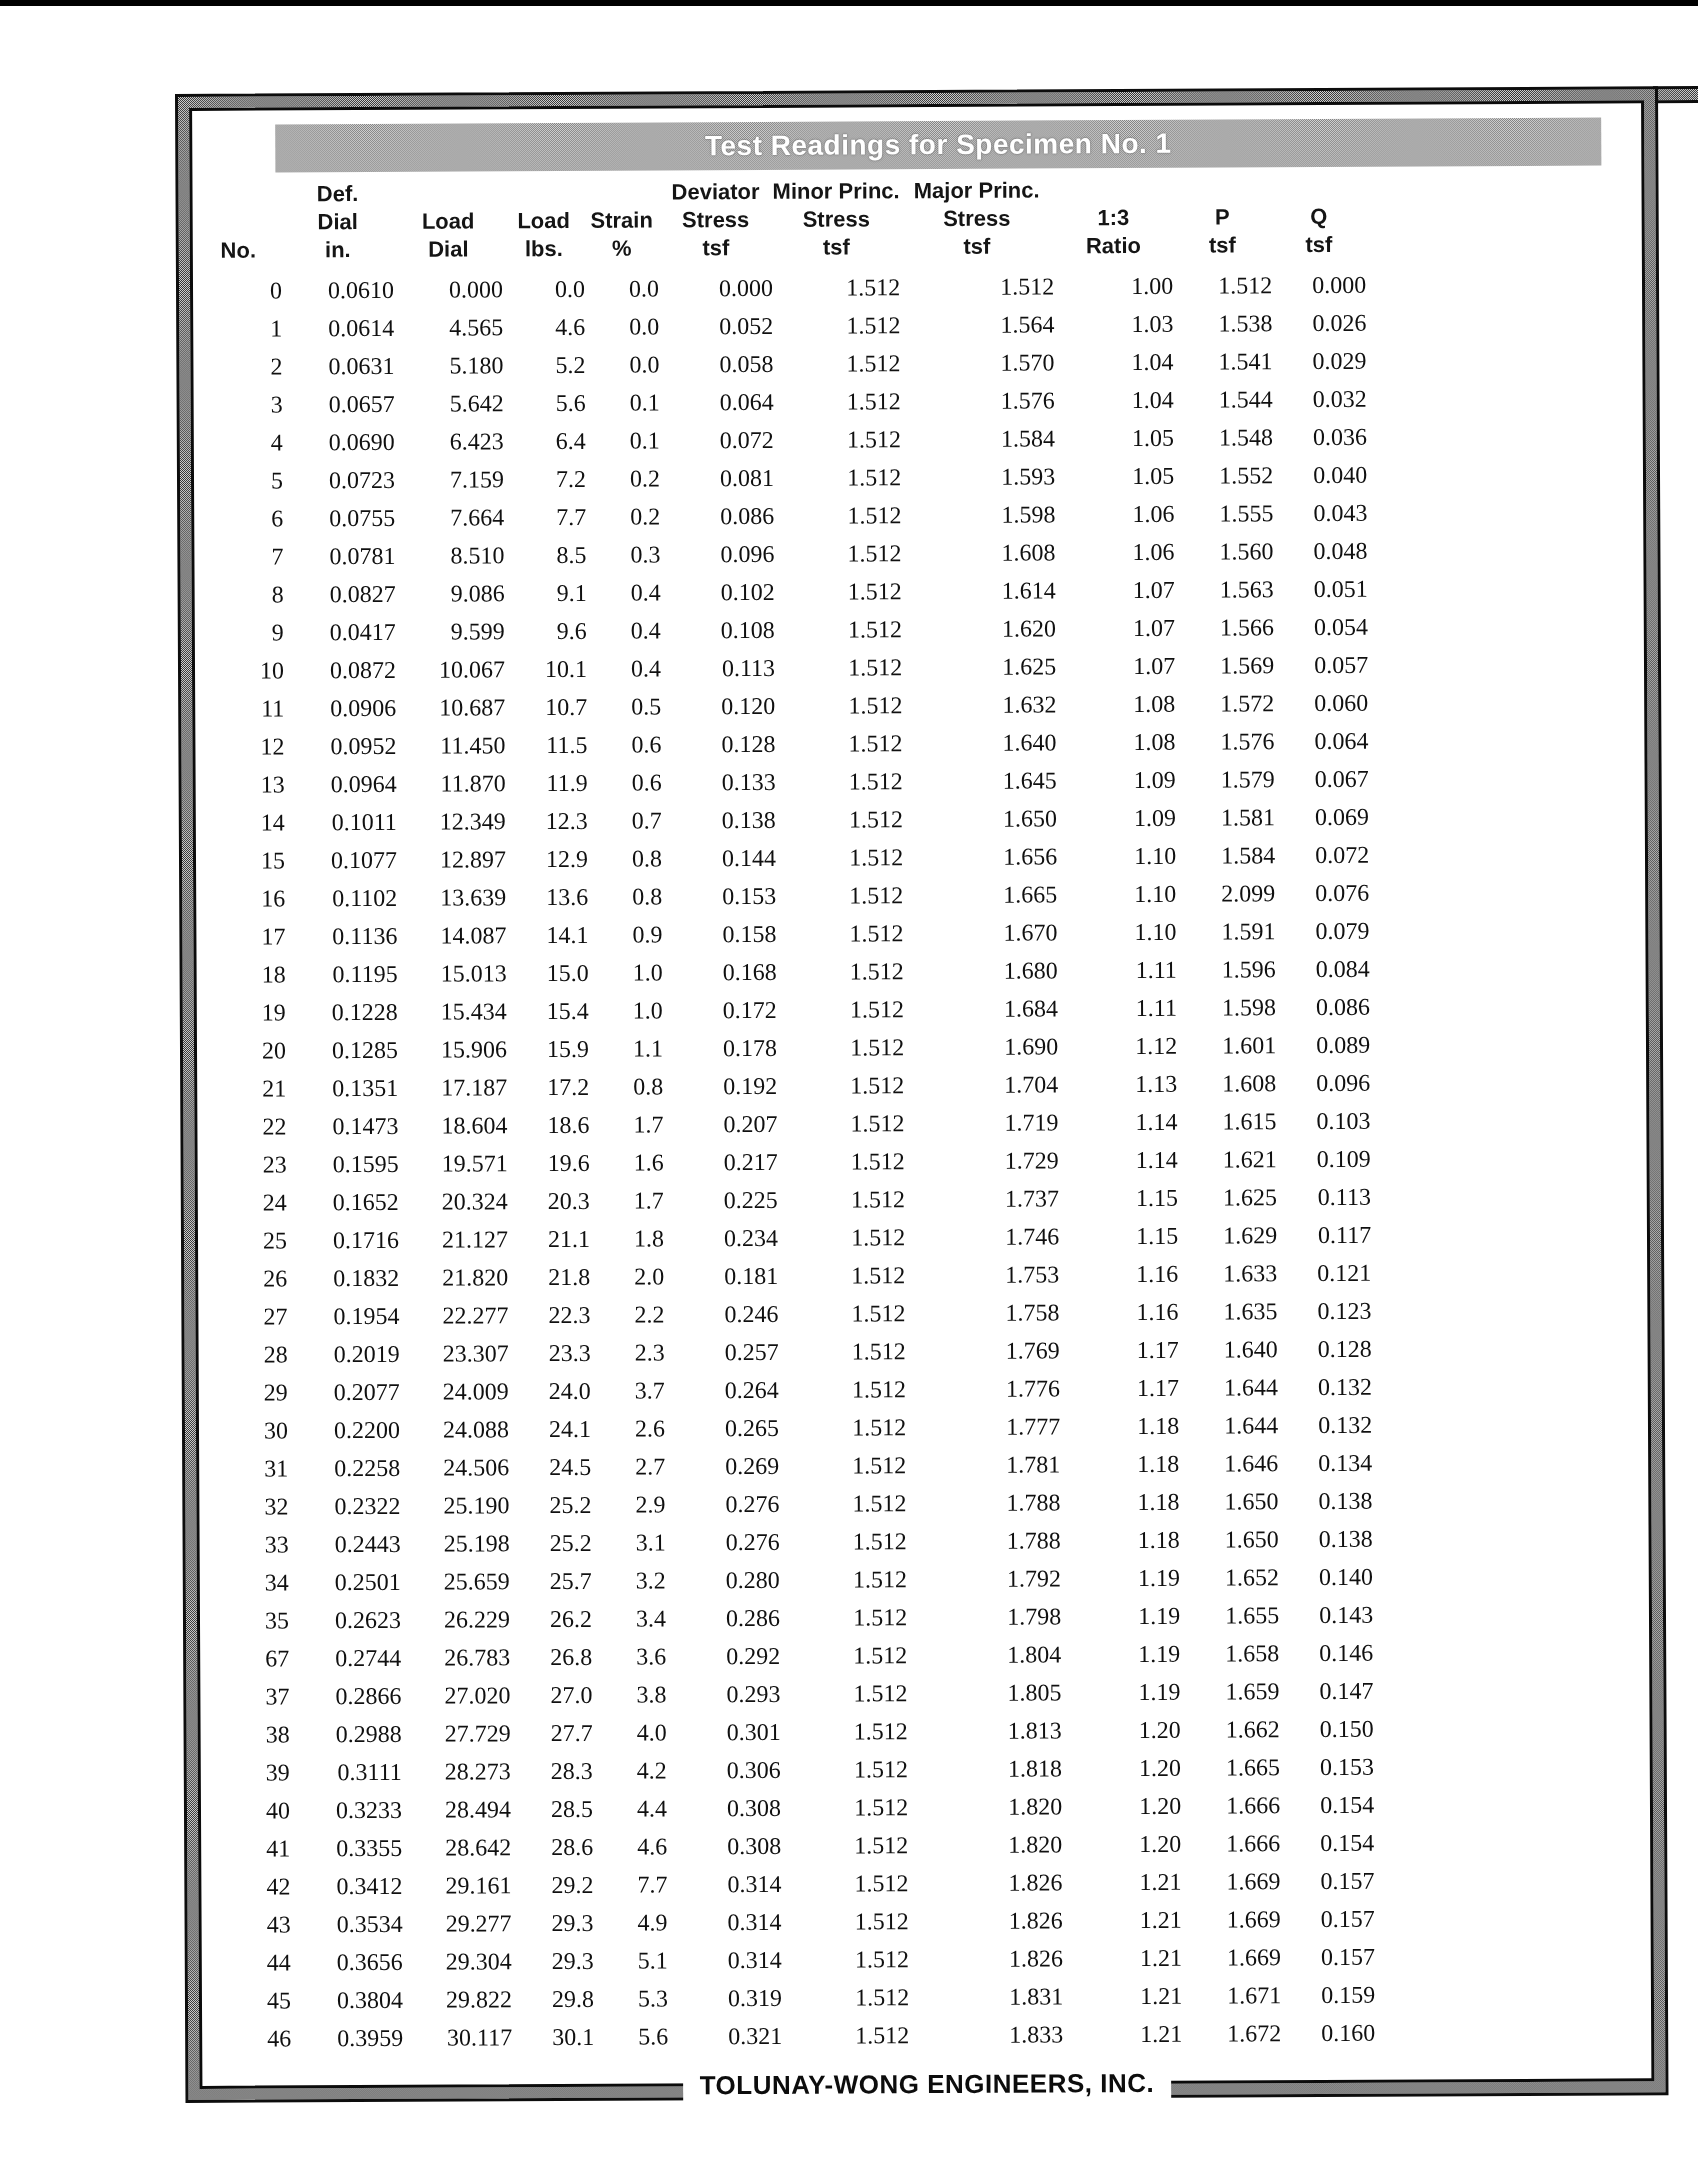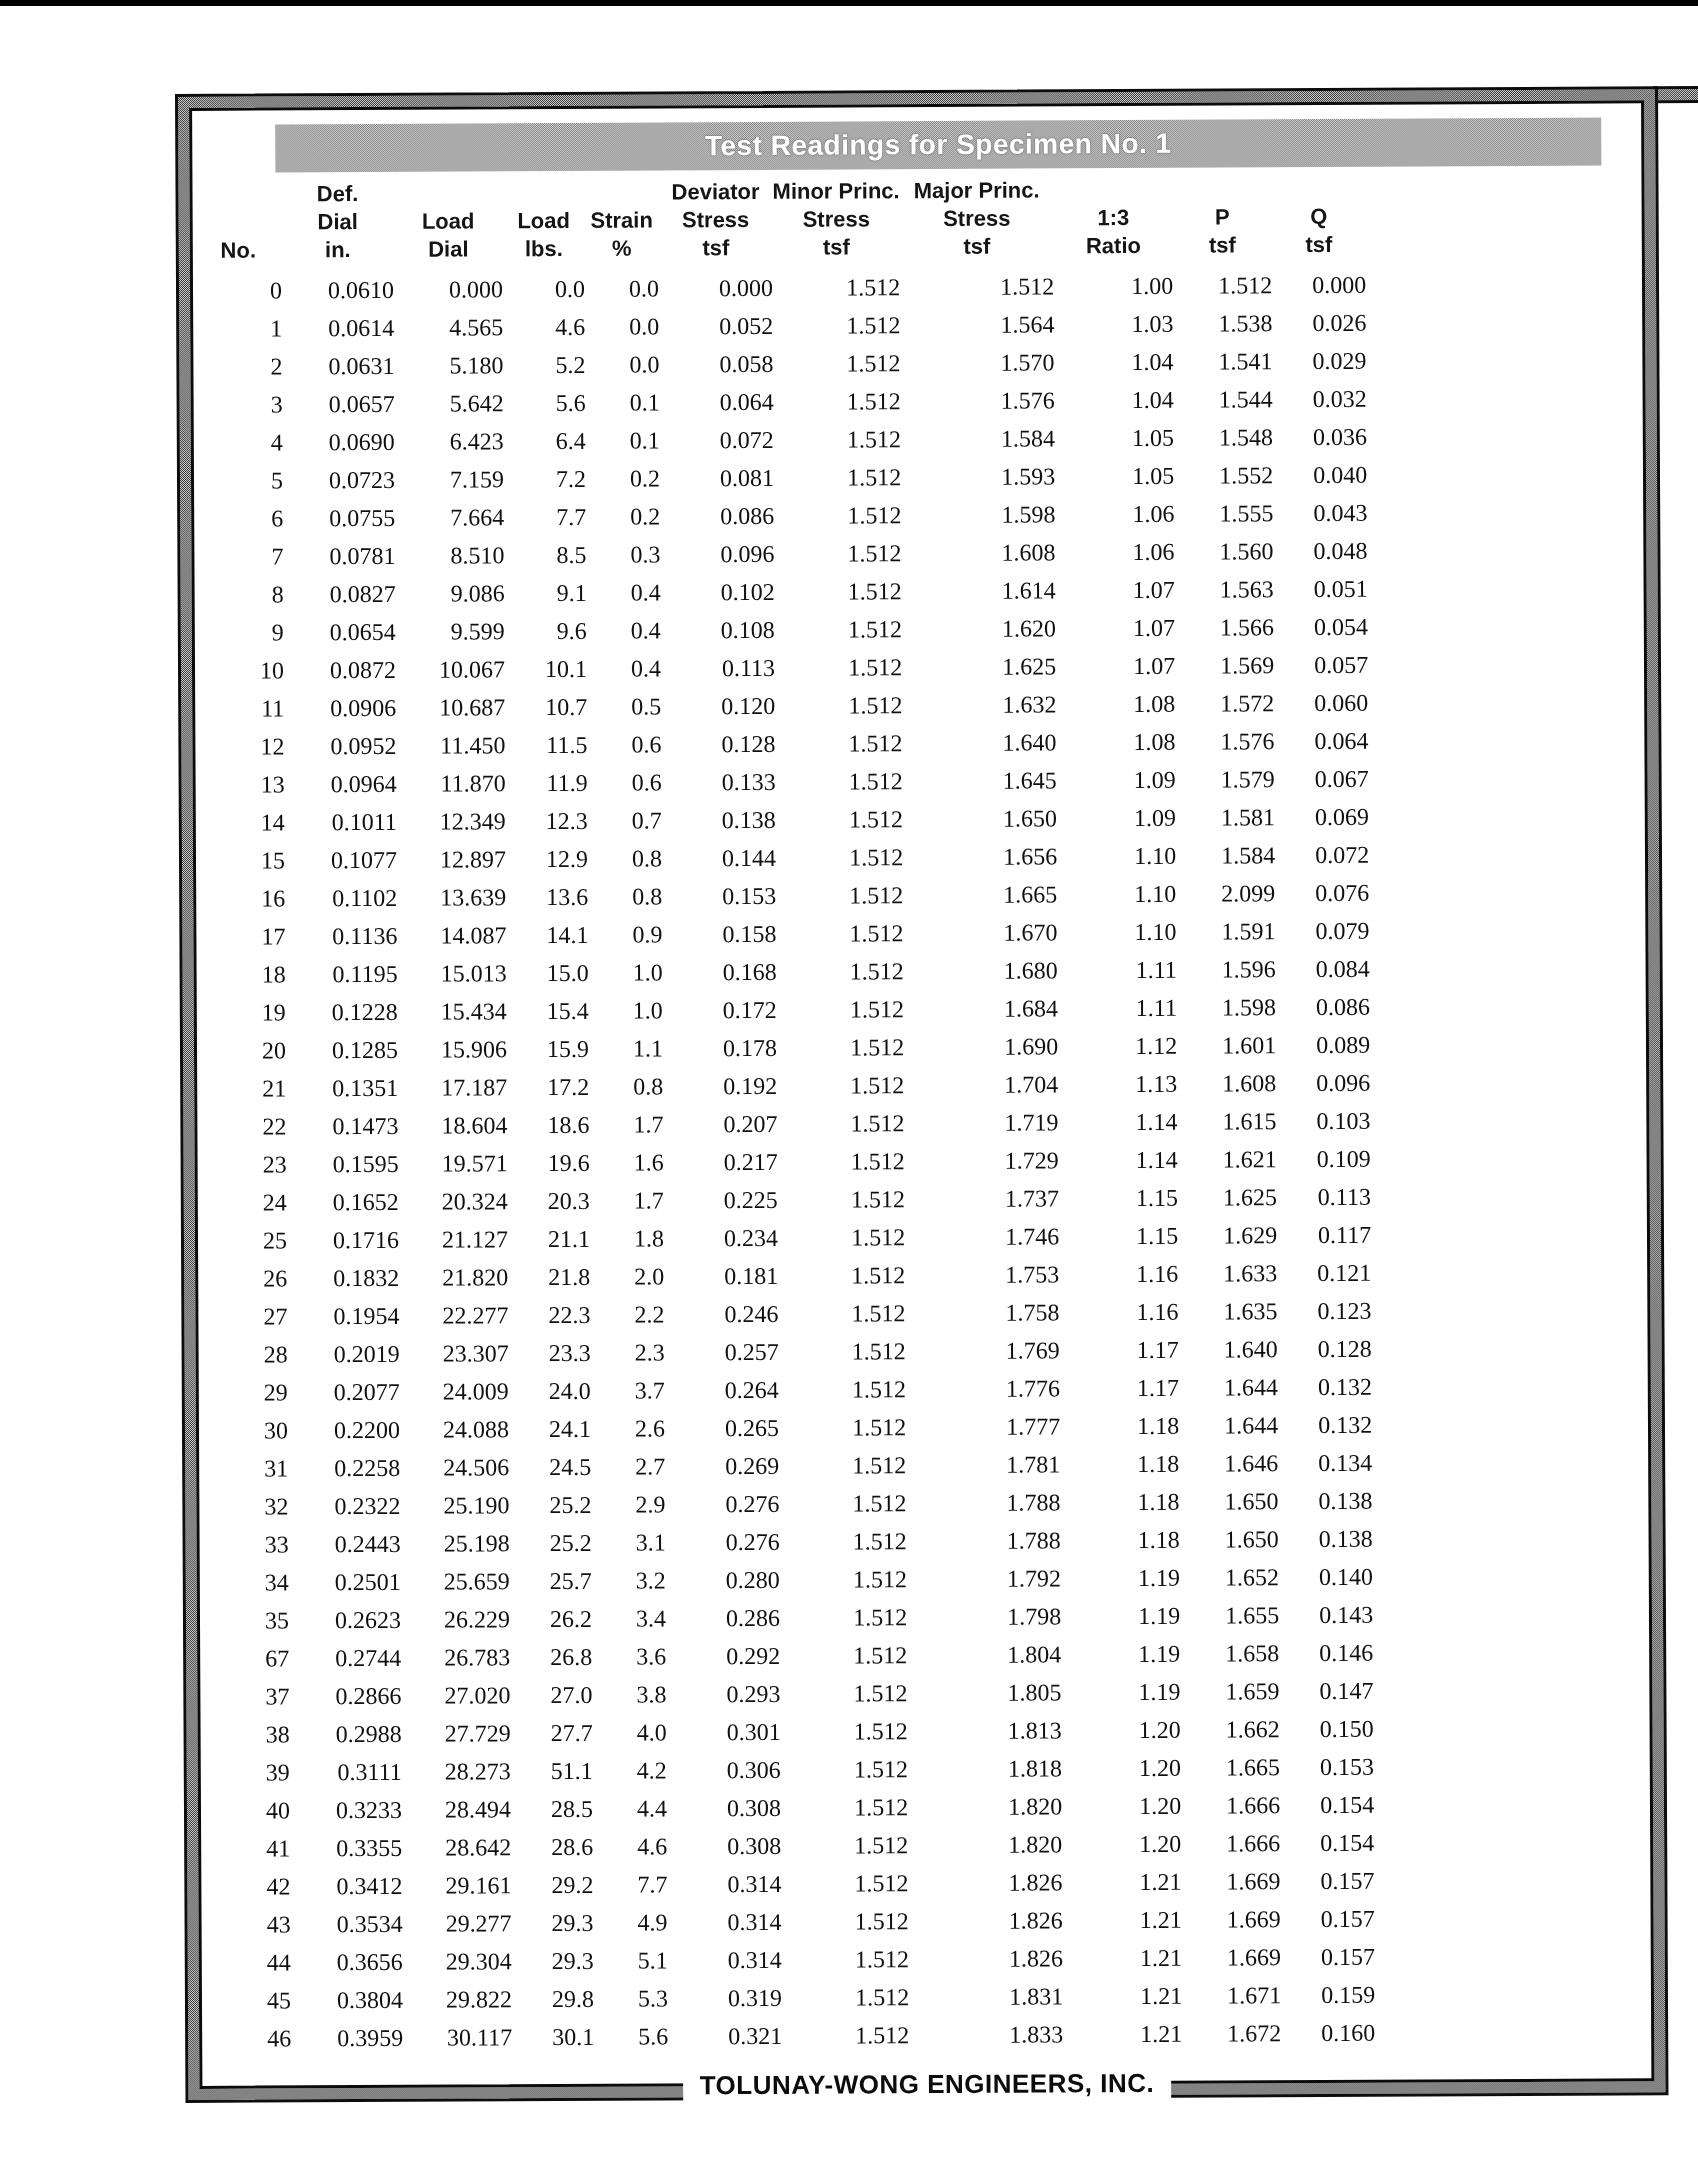--- a/index.html
+++ b/index.html
@@ -293,21 +293,21 @@
                 <td>0.4</td>
                 <td>0.102</td>
                 <td>1.512</td>
                 <td>1.614</td>
                 <td>1.07</td>
                 <td>1.563</td>
                 <td>0.051</td>
               </tr>
               <tr>
                 <td>9</td>
-                <td>0.0654</td>
+                <td>0.0417</td>
                 <td>9.599</td>
                 <td>9.6</td>
                 <td>0.4</td>
                 <td>0.108</td>
                 <td>1.512</td>
                 <td>1.620</td>
                 <td>1.07</td>
                 <td>1.566</td>
                 <td>0.054</td>
               </tr>
@@ -685,21 +685,21 @@
                 <td>1.512</td>
                 <td>1.813</td>
                 <td>1.20</td>
                 <td>1.662</td>
                 <td>0.150</td>
               </tr>
               <tr>
                 <td>39</td>
                 <td>0.3111</td>
                 <td>28.273</td>
-                <td>51.1</td>
+                <td>28.3</td>
                 <td>4.2</td>
                 <td>0.306</td>
                 <td>1.512</td>
                 <td>1.818</td>
                 <td>1.20</td>
                 <td>1.665</td>
                 <td>0.153</td>
               </tr>
               <tr>
                 <td>40</td>

